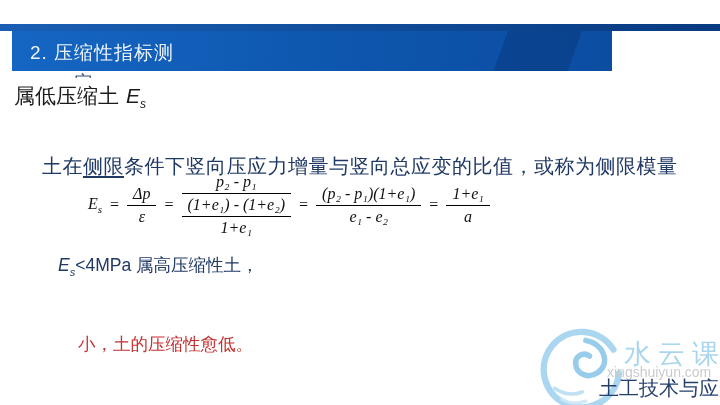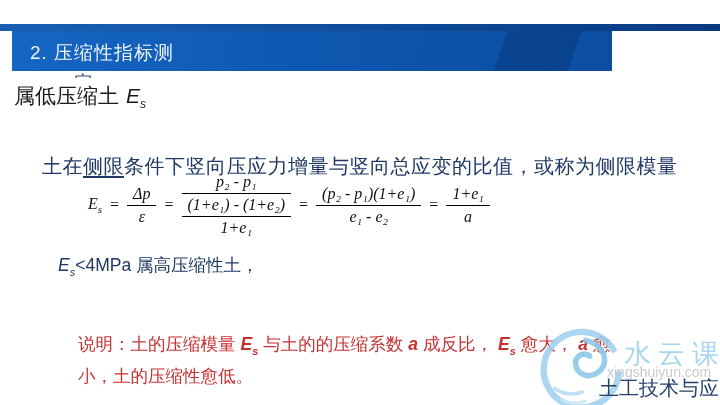--- a/index.html
+++ b/index.html
@@ -134,23 +134,20 @@
       <span class="num">1+e₁</span>
       <span class="den">a</span>
     </span>
   </div>
 
   <div class="classify">
     <div><span class="es"><span>E</span><sub>s</sub></span><span>&lt;4MPa 属高压缩性土，</span></div>
   </div>
 
   <div class="note">
-    <div>
-      <span>说明：土的压缩模量</span><span class="rsym"><span>E</span><sub>s</sub></span><span>与土的的压缩系数</span><span class="rsym">a</span><span>成反比，</span><span class="rsym"><span>E</span><sub>s</sub></span><span>愈大，</span><span class="rsym">a</span><span>愈</span>
-    </div>
     <div>小，土的压缩性愈低。</div>
   </div>
 
   <div class="wm-logo">
     <svg width="92" height="92" viewBox="0 0 100 100">
       <path d="M82 30 A41 41 0 1 0 88 56" fill="none" stroke="#9ccfec" stroke-width="7" stroke-linecap="round" opacity="0.85"></path>
       <path d="M52 20 C72 24 79 45 65 55 C55 62 42 57 41 46 C40 37 49 32 56 37" fill="none" stroke="#8cc6e8" stroke-width="6" stroke-linecap="round" opacity="0.9"></path>
       <path d="M18 72 Q32 82 48 76" fill="none" stroke="#b9ddf2" stroke-width="4" stroke-linecap="round" opacity="0.9"></path>
       <path d="M26 84 Q38 91 52 86" fill="none" stroke="#cde8f7" stroke-width="3.5" stroke-linecap="round" opacity="0.9"></path>
     </svg>

